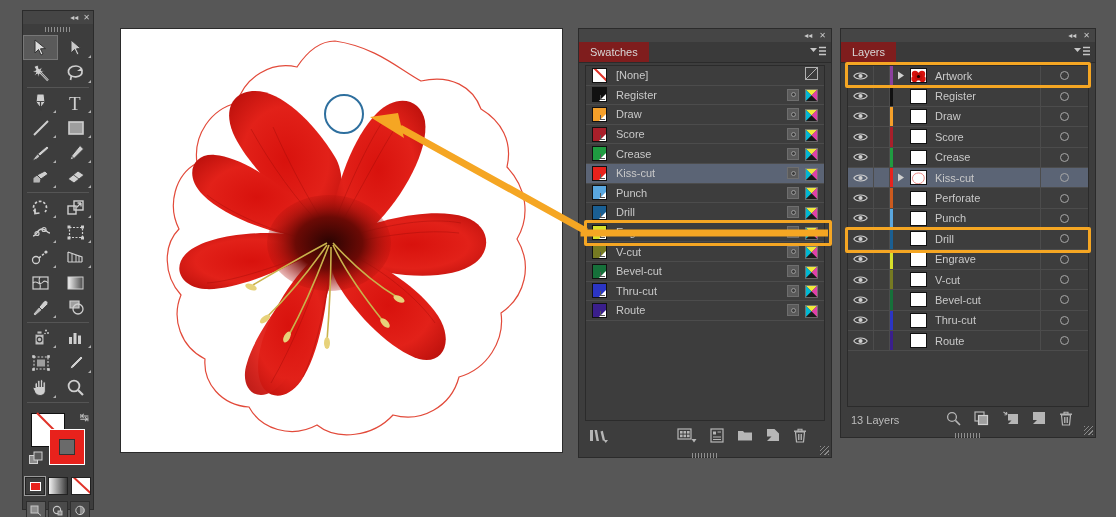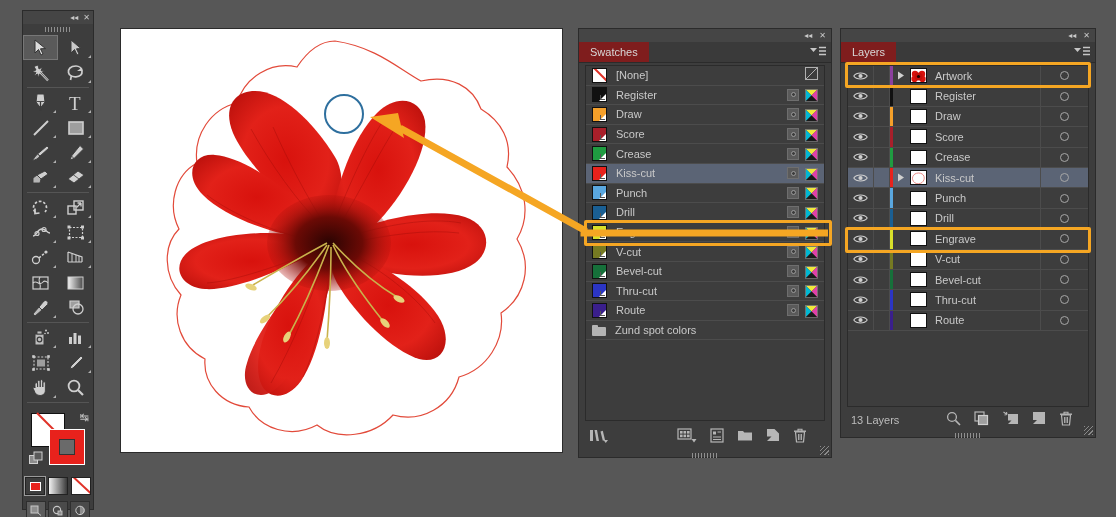--- a/index.html
+++ b/index.html
@@ -840,27 +840,20 @@
             </span>
             <span class="sw-spot"><svg width="13" height="13" viewBox="0 0 13 13">
                 <path d="M0.5 0.5 L12.5 0.5 L6.5 6.5 Z" fill="#f0e83c"></path>
                 <path d="M0.5 0.5 L6.5 6.5 L0.5 12.5 Z" fill="#00b8d4"></path>
                 <path d="M12.5 0.5 L12.5 12.5 L6.5 6.5 Z" fill="#e040a8"></path>
                 <path d="M0.5 12.5 L12.5 12.5 L6.5 6.5 Z" fill="#1a1a1a"></path>
                 <rect x="0.5" y="0.5" width="12" height="12" fill="none" stroke="#777" stroke-width="0.8"></rect>
               </svg></span>
           </span>
         </div>
-        <div class="sw-row">
-          <span class="folder-icon">
-            <span class="t"></span>
-            <span class="b"></span>
-          </span>
-          <span class="sw-name">Zund spot colors</span>
-        </div>
       </div>
 
     <div id="sw-bottom">
       <span class="left-ic">
         <svg width="20" height="16" viewBox="0 0 20 16">
           <rect x="1" y="3" width="3" height="11" fill="#b6b6b6"></rect>
           <path d="M5.5 3 L8 3 L10 14 L7.5 14 Z" fill="#b6b6b6"></path>
           <path d="M11.5 4.5 L13.8 3.8 L16 13 L13.8 13.8 Z" fill="#b6b6b6"></path>
           <path d="M14.5 13 L19 13 L16.75 16 Z" fill="#b6b6b6"></path>
         </svg>
@@ -1043,20 +1036,36 @@
           </span>
         </div>
         <div class="ly-row">
           <span class="ly-eye">
             <svg width="15" height="10" viewBox="0 0 15 10">
               <path d="M0.8 5 C3.5 1 11.5 1 14.2 5 C11.5 9 3.5 9 0.8 5 Z" fill="none" stroke="#d0d0d0" stroke-width="1.1"></path>
               <circle cx="7.5" cy="5" r="2.1" fill="#d0d0d0"></circle>
             </svg>
           </span>
           <span class="ly-lock"></span>
+          <span class="ly-colorbar" style="background:#cc5a1e"></span>
+          <span class="ly-arrowcell"></span>
+          <span class="ly-thumb"></span>
+          <span class="ly-name">Perforate</span>
+          <span class="ly-target">
+            <span class="target-ring"></span>
+          </span>
+        </div>
+        <div class="ly-row">
+          <span class="ly-eye">
+            <svg width="15" height="10" viewBox="0 0 15 10">
+              <path d="M0.8 5 C3.5 1 11.5 1 14.2 5 C11.5 9 3.5 9 0.8 5 Z" fill="none" stroke="#d0d0d0" stroke-width="1.1"></path>
+              <circle cx="7.5" cy="5" r="2.1" fill="#d0d0d0"></circle>
+            </svg>
+          </span>
+          <span class="ly-lock"></span>
           <span class="ly-colorbar" style="background:#5aa7df"></span>
           <span class="ly-arrowcell"></span>
           <span class="ly-thumb"></span>
           <span class="ly-name">Punch</span>
           <span class="ly-target">
             <span class="target-ring"></span>
           </span>
         </div>
         <div class="ly-row">
           <span class="ly-eye">

